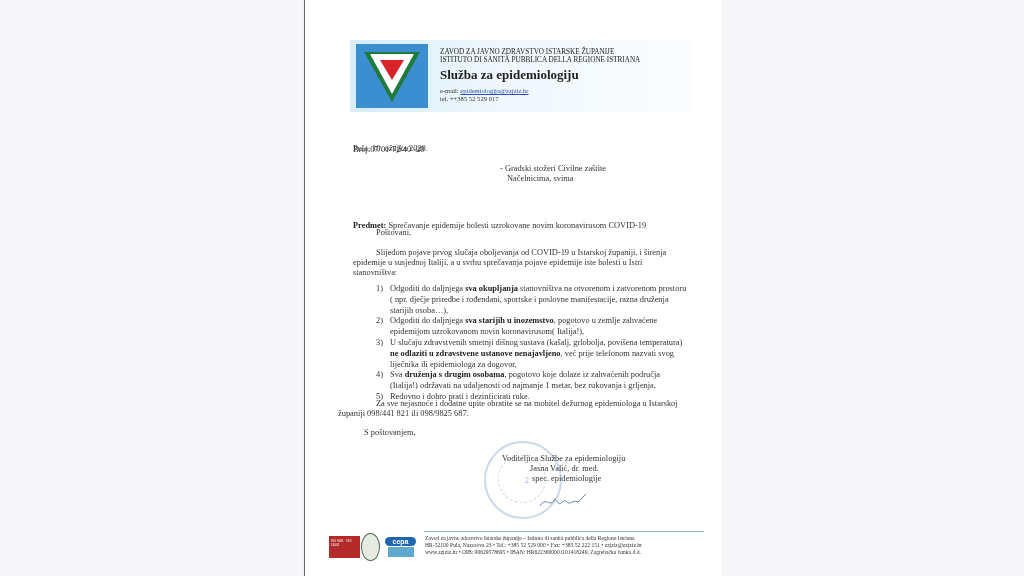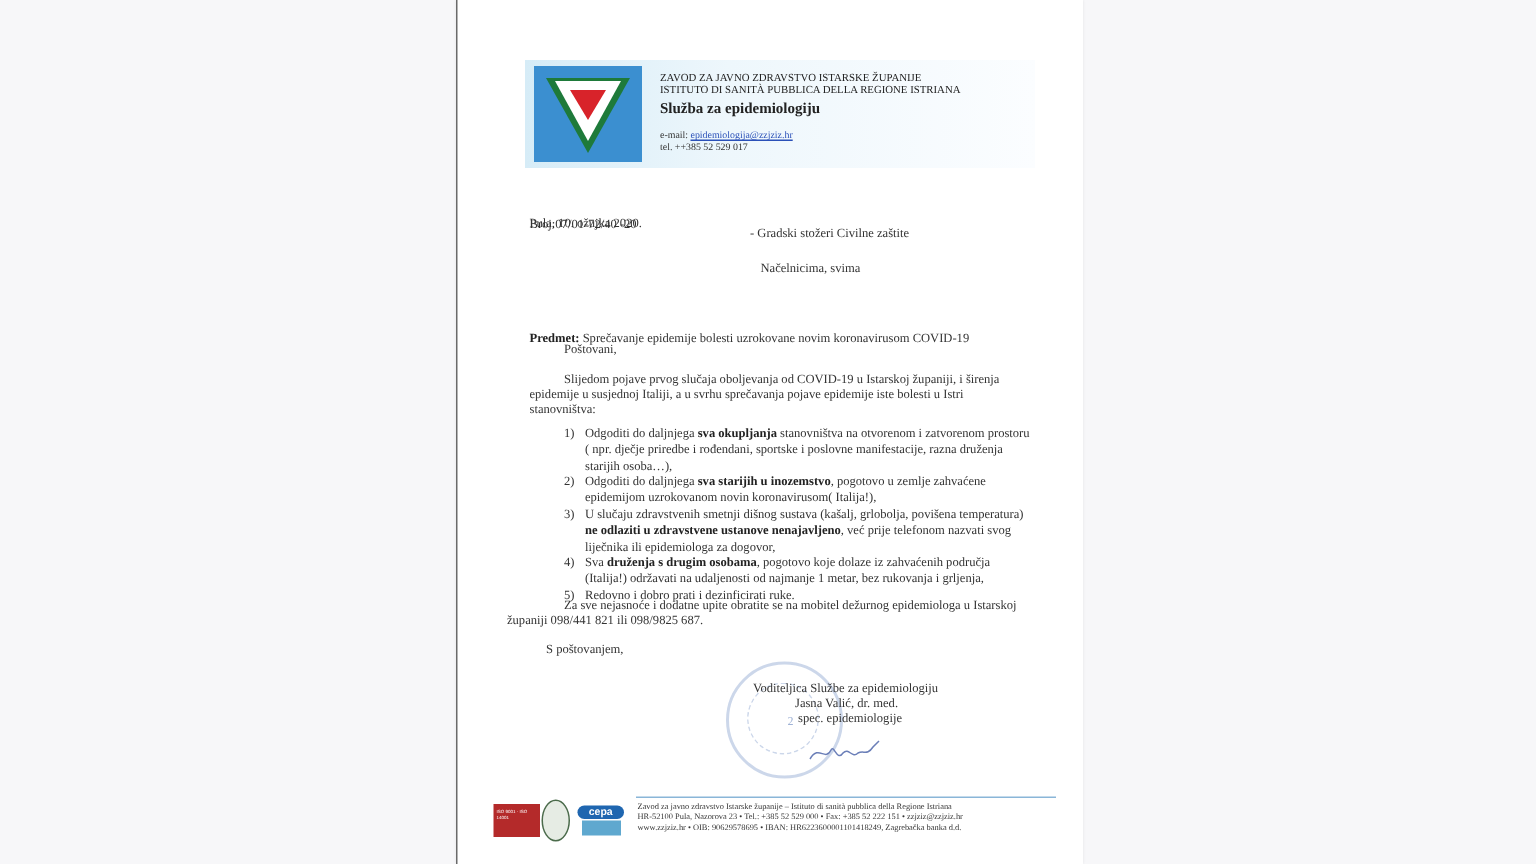--- a/index.html
+++ b/index.html
@@ -6,21 +6,21 @@
   body { width:1024px; height:576px; background:#f7f7f9; position:relative; overflow:hidden;
          font-family: "Liberation Serif", "DejaVu Serif", serif; color:#2a2a2a; }
   .page { position:absolute; left:304px; top:0; width:417px; height:576px; background:#ffffff;
           border-left:1px solid #6a6a6a; box-shadow: 0 0 2px rgba(0,0,0,0.08); }
   .abs { position:absolute; white-space:nowrap; }
   .letterhead { position:absolute; left:350px; top:40px; width:340px; height:72px;
                 background:linear-gradient(90deg,#d6ecf7 0%, #eef7fc 40%, #fbfdff 100%); }
   .logo-box { position:absolute; left:356px; top:44px; width:72px; height:64px; background:#3b8fd0; }
   .logo-box svg { position:absolute; left:0; top:0; }
   .lh-line { font-size:7.2px; line-height:8px; color:#222; }
-  .lh-bold { font-size:10px; font-weight:bold; color:#222; }
+  .lh-bold { font-size:13px; font-weight:bold; color:#222; }
   .lh-small { font-size:6.6px; color:#333; }
   .link { color:#2a50b8; text-decoration:underline; }
   .t { font-size:8.4px; line-height:10.5px; color:#333; }
   .b { font-weight:bold; color:#222; }
   .list { position:absolute; left:376px; top:284px; width:320px; }
   .li { display:flex; font-size:8.4px; line-height:10.8px; color:#333; }
   .li .num { width:14px; flex:none; }
   .li .body { white-space:normal; width:300px; }
   .stamp { position:absolute; left:484px; top:441px; width:74px; height:74px; border-radius:50%;
            border:2px solid #c7d3e8; opacity:0.9; }
@@ -56,21 +56,21 @@
 <div class="abs lh-line" style="left:440px;top:56px;">ISTITUTO DI  SANITÀ PUBBLICA DELLA REGIONE ISTRIANA</div>
 <div class="abs lh-bold" style="left:440px;top:67px;">Služba za epidemiologiju</div>
 <div class="abs lh-small" style="left:440px;top:87px;">
   <span>e-mail: </span><span class="link">epidemiologija@zzjziz.hr</span>
 </div>
 <div class="abs lh-small" style="left:440px;top:95px;">tel. ++385 52 529 017</div>
 
 <div class="abs t" style="left:353px;top:134px;margin-top:11px;">Broj:07/01-72/40 -20</div>
 <div class="abs t" style="left:353px;top:144px;">Pula, 10. ožujka 2020.</div>
 
-<div class="abs t" style="left:500px;top:151px;font-family:Liberation Serif, serif;">-  Gradski stožeri Civilne zaštite</div>
+<div class="abs t" style="left:500px;top:164px;font-family:Liberation Serif, serif;">-  Gradski stožeri Civilne zaštite</div>
 <div class="abs t" style="left:507px;top:174px;">Načelnicima, svima</div>
 
 <div class="abs t" style="left:353px;top:201px;margin-top:20px;">
   <span class="b">Predmet:</span><span> Sprečavanje epidemije bolesti uzrokovane novim koronavirusom COVID-19</span>
 </div>
 
 <div class="abs t" style="left:376px;top:228px;">Poštovani,</div>
 <div class="abs t" style="left:376px;top:248px;">Slijedom pojave prvog  slučaja oboljevanja od COVID-19 u Istarskoj županiji, i širenja</div>
 <div class="abs t" style="left:353px;top:258px;">epidemije u susjednoj Italiji, a u svrhu sprečavanja pojave epidemije iste bolesti u Istri</div>
 <div class="abs t" style="left:353px;top:268px;">stanovništva:</div>

